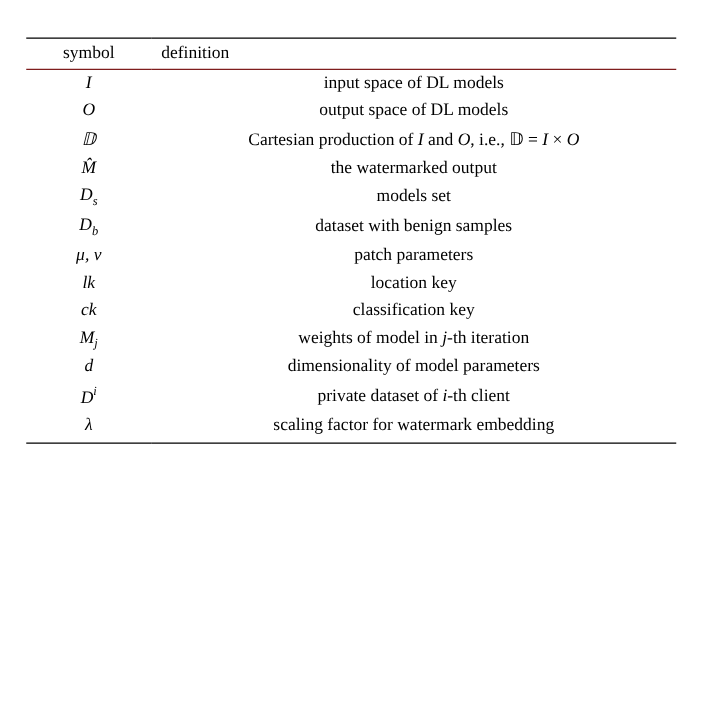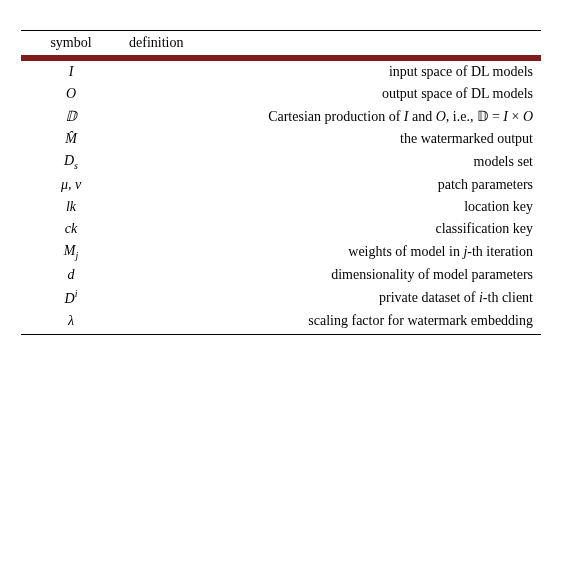--- a/index.html
+++ b/index.html
@@ -48,42 +48,42 @@
       border-collapse: collapse;
       margin-top: 10px;
     }
 
     thead tr th {
       font-weight: normal;
       font-size: 14px;
       padding: 4px 8px;
       text-align: left;
       border-top: 1.5px solid #000;
-      border-bottom: 6px solid #7f1d1d;
+      border-bottom: 1px solid #7f1d1d;
     }
 
     thead tr th:first-child {
       text-align: center;
       width: 100px;
     }
 
     tbody tr td {
       padding: 3px 8px;
       font-size: 14px;
       vertical-align: middle;
     }
 
     tbody tr td:first-child {
       text-align: center;
       width: 100px;
       font-style: italic;
     }
 
     tbody tr td:last-child {
-      text-align: right;
+      text-align: center;
     }
 
     .last-row td {
       border-bottom: 1.5px solid #000;
       padding-bottom: 5px;
     }
 
     sup { font-size: 10px; }
     sub { font-size: 10px; }
   </style>
@@ -118,20 +118,24 @@
         </tr>
         <tr>
           <td><i>M̂</i></td>
           <td>the watermarked output</td>
         </tr>
         <tr>
           <td><i>D<sub>s</sub></i></td>
           <td>models set</td>
         </tr>
         <tr>
+          <td><i>D<sub>b</sub></i></td>
+          <td>dataset with benign samples</td>
+        </tr>
+        <tr>
           <td><i>μ</i>, <i>ν</i></td>
           <td>patch parameters</td>
         </tr>
         <tr>
           <td><i>lk</i></td>
           <td>location key</td>
         </tr>
         <tr>
           <td><i>ck</i></td>
           <td>classification key</td>

